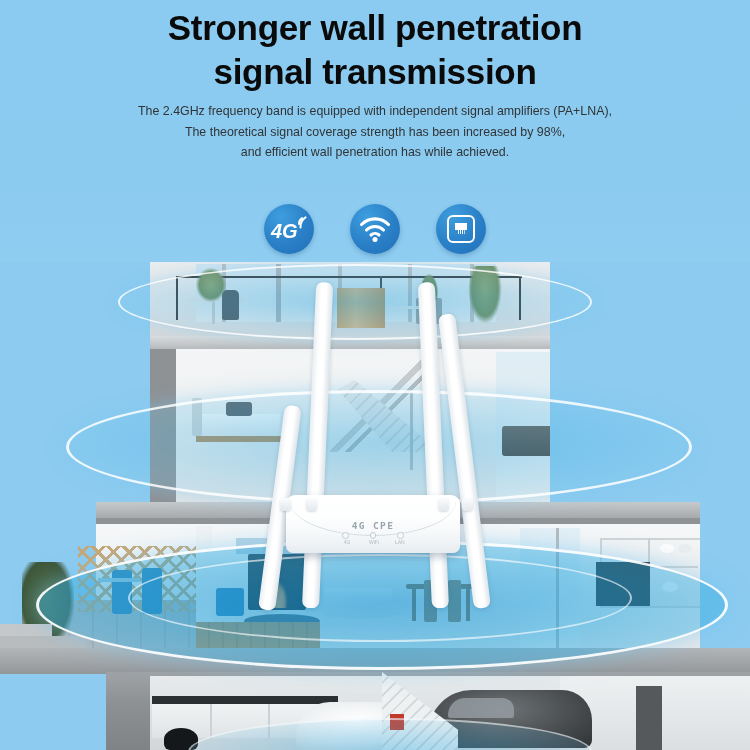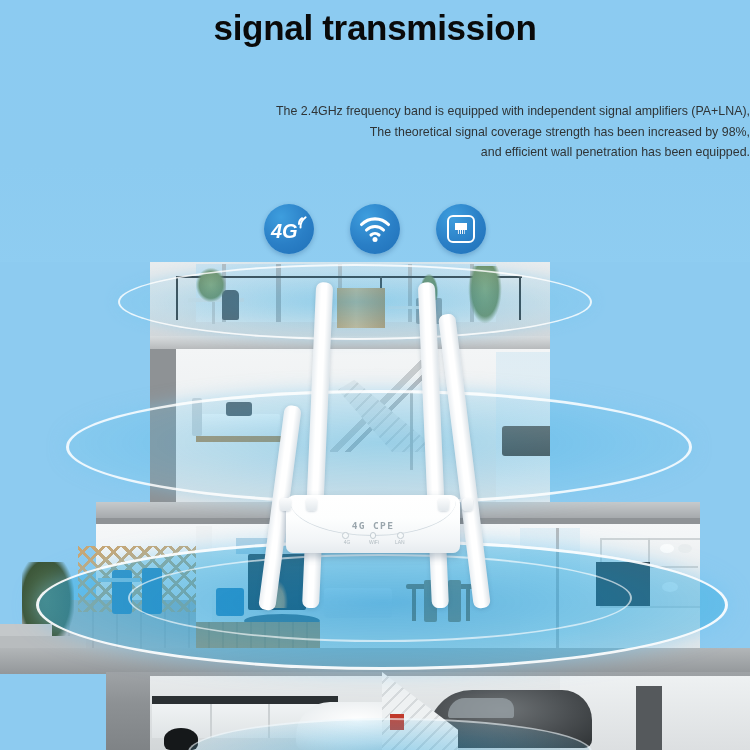--- a/index.html
+++ b/index.html
@@ -12,21 +12,21 @@
 
   
   .sky{position:absolute;left:0;top:0;width:750px;height:272px;
        background:linear-gradient(180deg,#8ccbf1 0%,#8ccbf0 60%,#8fcdf1 100%);}
   .title{position:absolute;left:0;top:6px;width:750px;text-align:center;
          color:#0a0a0a;font-size:35px;line-height:44px;font-weight:700;
          letter-spacing:-0.3px;}
   .title span{display:block;}
   .subtext{position:absolute;left:0;top:101px;width:750px;text-align:center;
            color:#2f3436;font-size:12.4px;line-height:20.5px;}
-  .subtext span{display:block;text-align:right;}
+  .subtext span{display:block;}
 
   
   .icons{position:absolute;left:0;top:204px;width:750px;display:flex;
          justify-content:center;gap:36px;}
   .ico{width:50px;height:50px;border-radius:50%;
        background:radial-gradient(circle at 34% 26%,#3e9ede 0%,#2a7fc6 55%,#2070b8 100%);
        display:flex;align-items:center;justify-content:center;
        box-shadow:0 2px 5px rgba(20,70,120,.28);}
   .ico svg{display:block;}
 
@@ -67,27 +67,28 @@
          box-shadow:0 1px 2px rgba(50,80,110,.2);}
 </style>
 </head>
 <body>
 
 <div class="stage">
 
   <div class="sky"></div>
 
   <div class="title">
+    <span>Stronger wall penetration</span>
     <span>signal transmission</span>
   </div>
 
   <div class="subtext">
     <span>The 2.4GHz frequency band is equipped with independent signal amplifiers (PA+LNA),</span>
     <span>The theoretical signal coverage strength has been increased by 98%,</span>
-    <span>and efficient wall penetration has been equipped.</span>
+    <span>and efficient wall penetration has while achieved.</span>
   </div>
 
   <div class="icons">
 
     <div class="ico">
       <svg width="40" height="34" viewBox="0 0 40 34">
         <text x="2" y="26" font-family="Liberation Sans, sans-serif" font-size="20" font-weight="700" font-style="italic" fill="#ffffff">4G</text>
         <path d="M30 12 A7 7 0 0 1 33.2 6.2" stroke="#ffffff" stroke-width="2" fill="none" stroke-linecap="round"></path>
         <path d="M31.5 15.5 A12 12 0 0 1 36.6 5.2" stroke="#ffffff" stroke-width="2" fill="none" stroke-linecap="round"></path>
       </svg>

